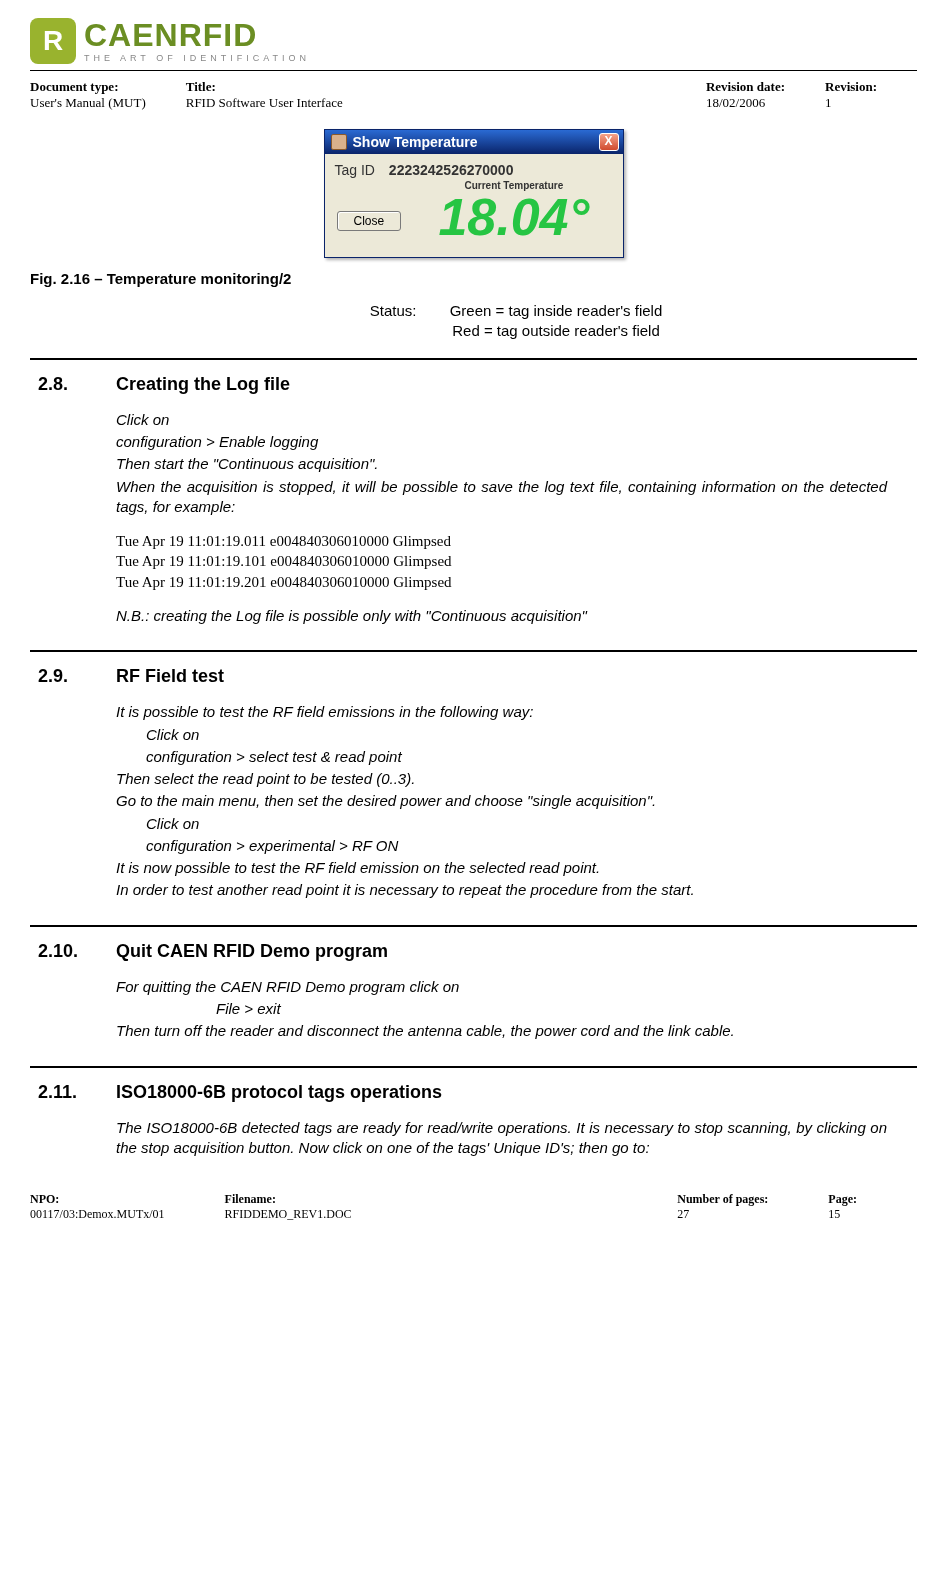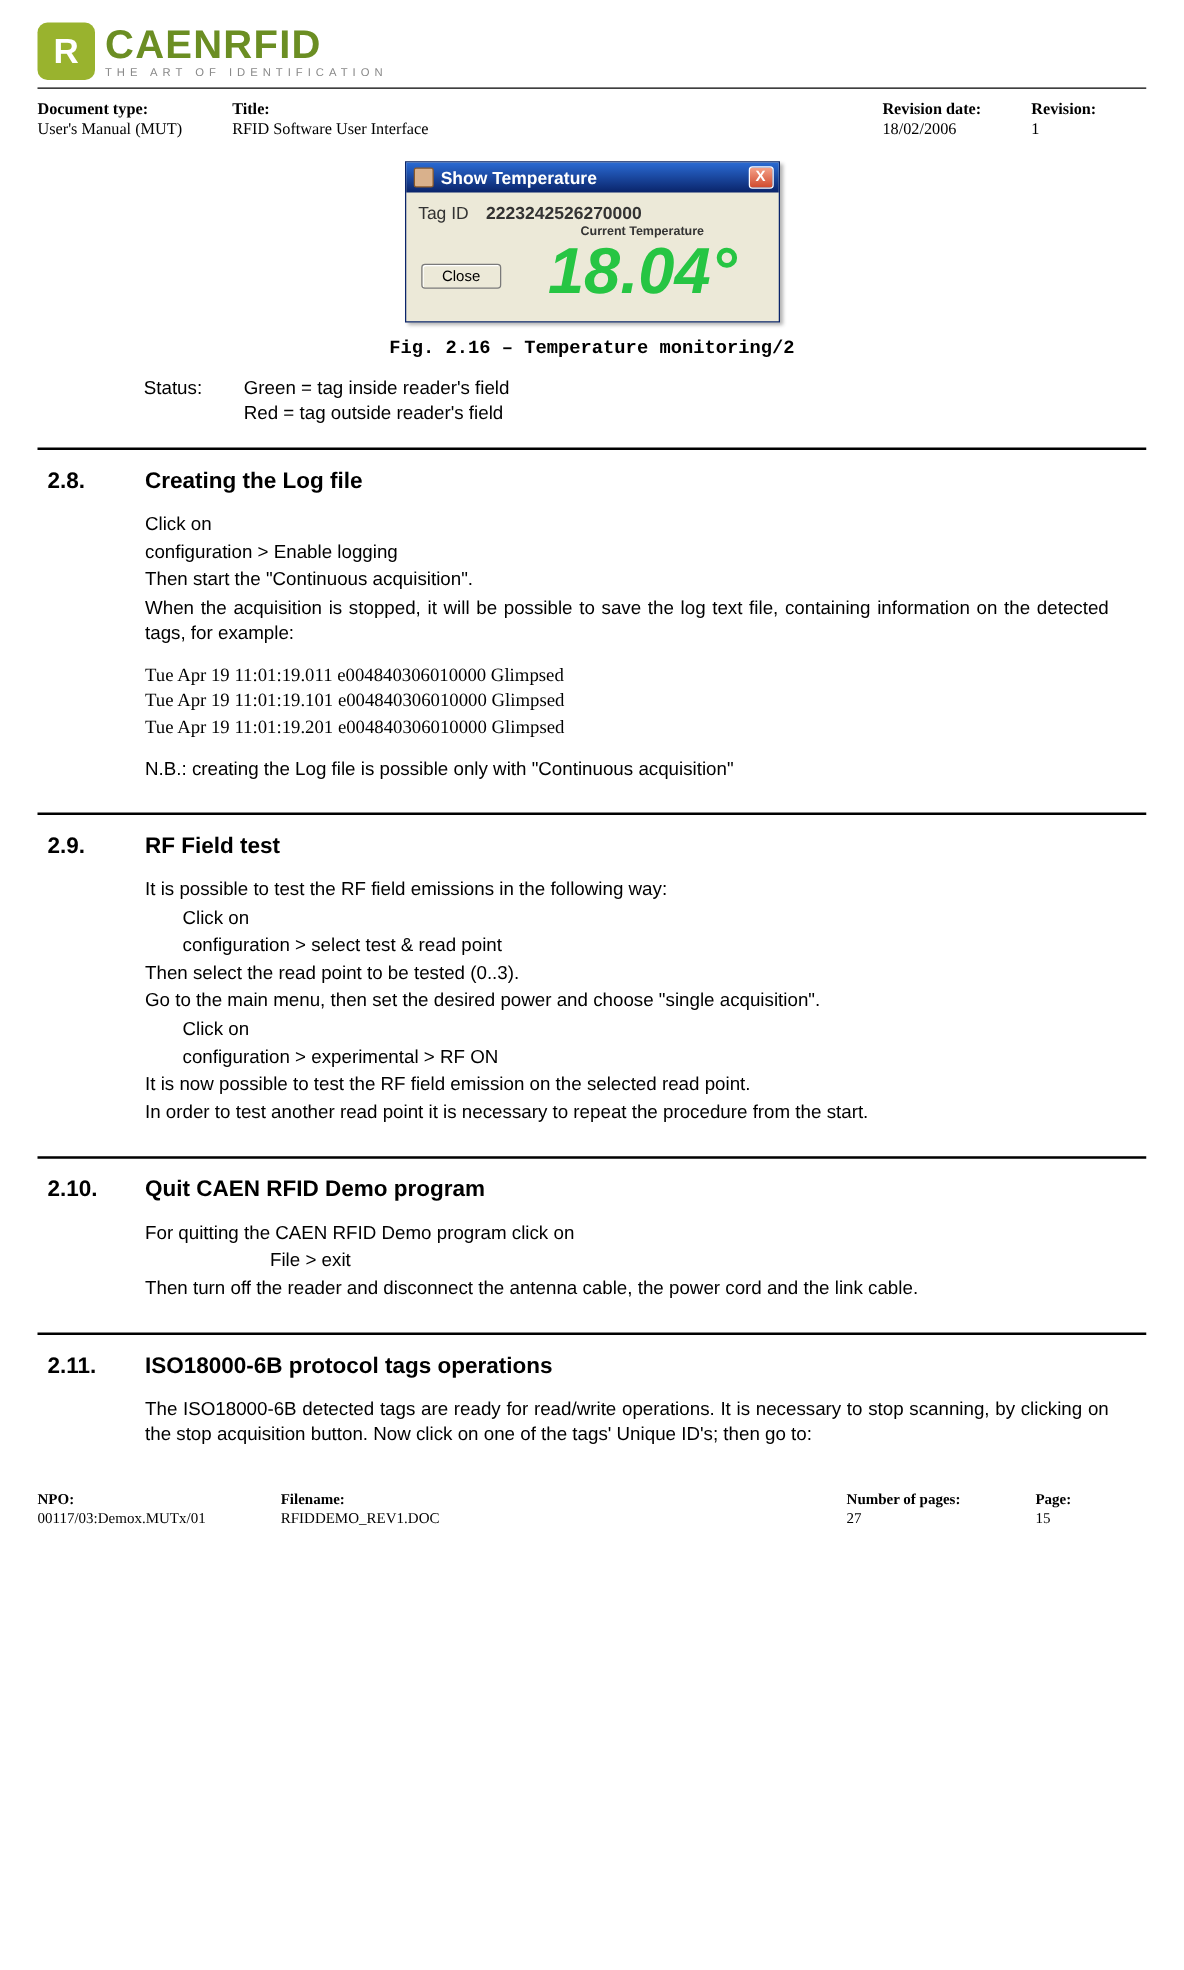--- a/index.html
+++ b/index.html
@@ -141,49 +141,48 @@
     }
     .temp-value {
       font-family: Arial, sans-serif;
       font-size: 52px;
       font-weight: bold;
       color: #26c543;
       font-style: italic;
       line-height: 1;
     }
     .fig-caption {
-      text-align: center;
-      font-family: Liberation Mono, monospace;
+      font-family: Liberation Sans, sans-serif;
       font-weight: bold;
       font-size: 15px;
       margin: 10px 0 14px 0;
     }
     .content {
       font-size: 15px;
       line-height: 1.35;
     }
     .status-block {
       margin-left: 85px;
       margin-bottom: 16px;
     }
-    .status-block .row { display: flex; }
+    .status-block .row { display: flex; justify-content: center; }
     .status-block .lab { width: 80px; }
     hr.thick { border: none; border-top: 2.5px solid #000; margin: 10px 0 12px 0; }
     .section-head {
       display: flex;
       font-weight: bold;
       font-size: 18px;
       margin: 4px 0 14px 0;
     }
     .section-head .num { width: 78px; margin-left: 8px; }
     .section-body {
       margin-left: 86px;
       margin-right: 30px;
     }
-    .section-body p { margin-bottom: 2px; }
+    .section-body p { margin-bottom: 2px; font-style: italic; }
     .section-body .indent { margin-left: 30px; }
     .section-body .indent2 { margin-left: 100px; }
     .log-lines {
       font-family: "Times New Roman", Times, serif;
       font-size: 15px;
       margin: 14px 0;
     }
     .justify { text-align: justify; }
     .footer {
       display: flex;

